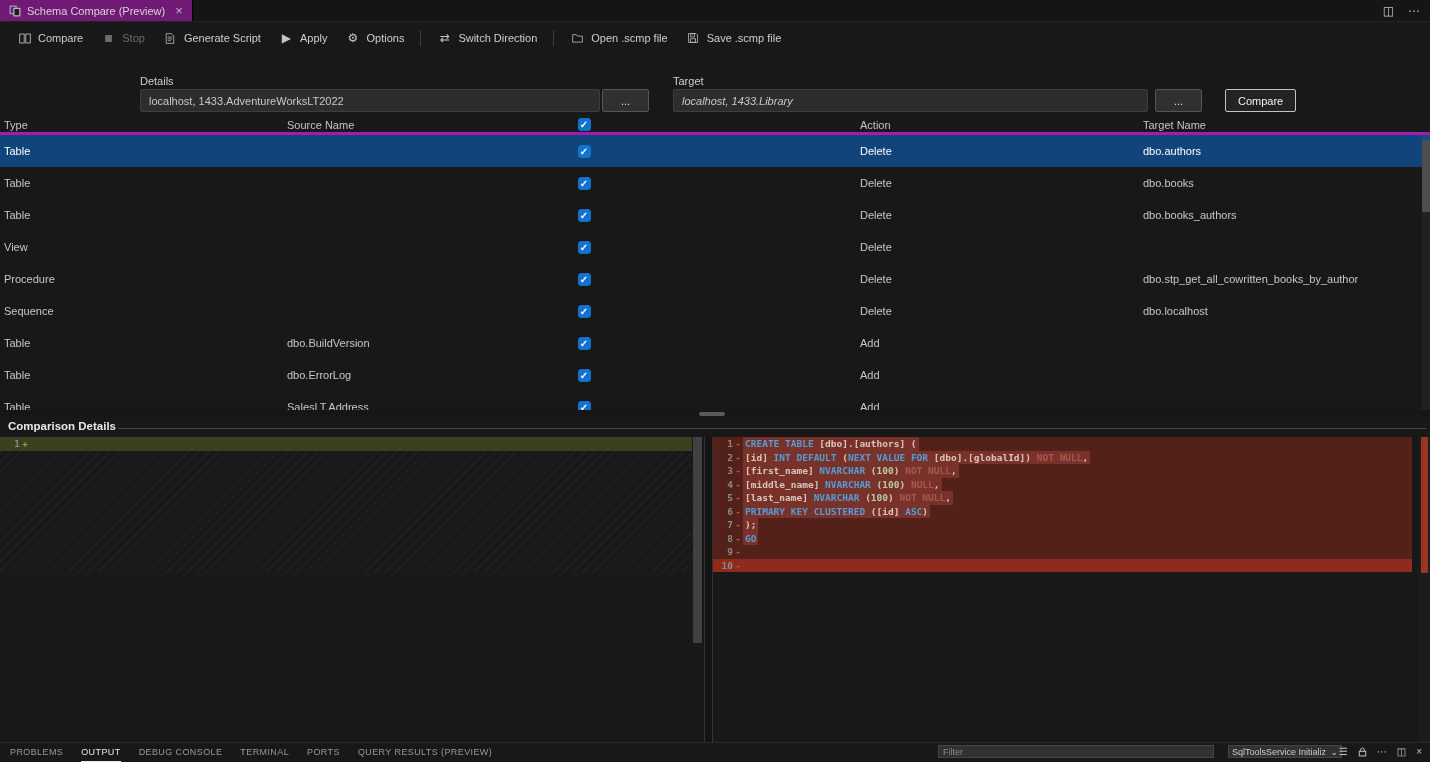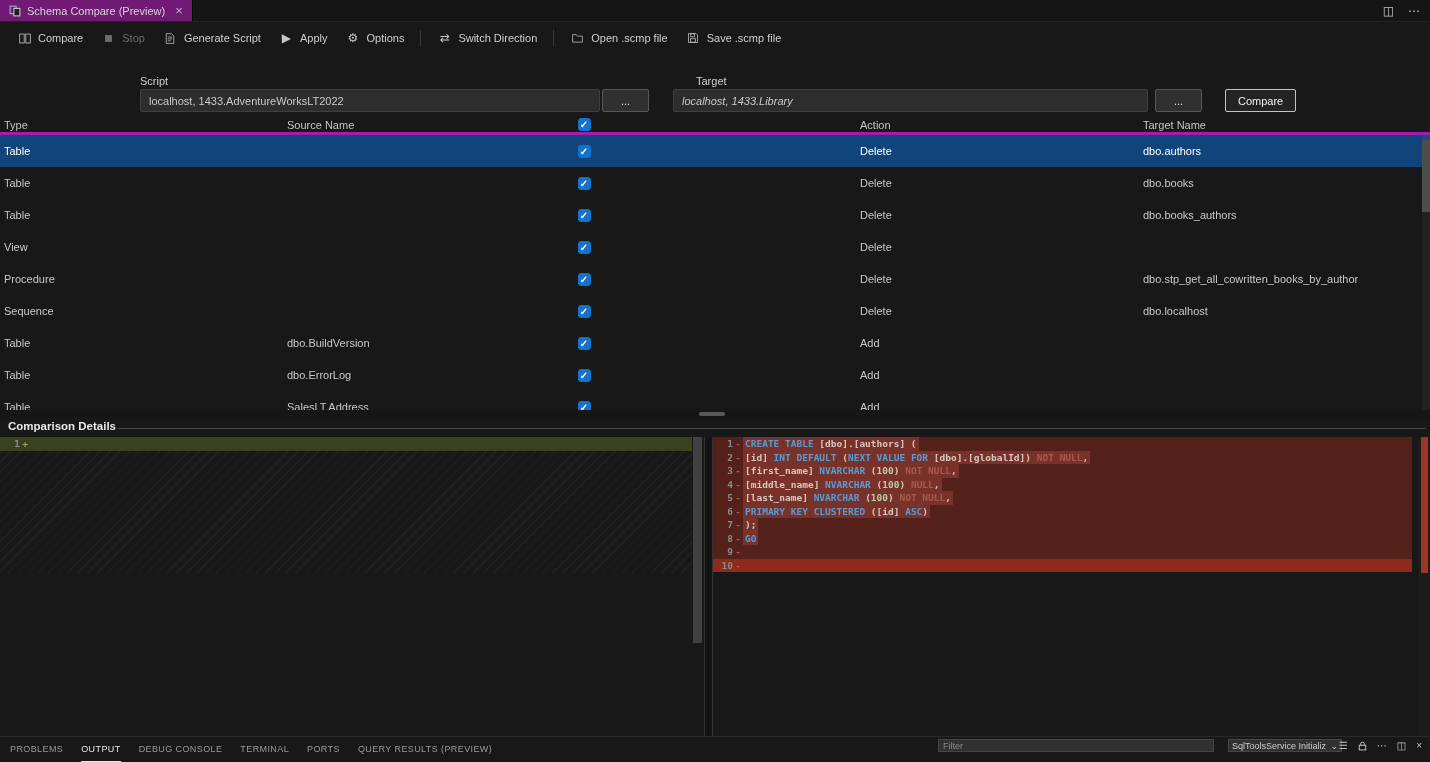--- a/index.html
+++ b/index.html
@@ -70,21 +70,21 @@
   .cline.add{background:#39411f}
   .cline.del{background:#54201a}
   .cline.delstrong{background:#8e2b1d}
   .codebg{background:#79322a;padding:0 2px;white-space:pre}
   .tok-kw{color:#569cd6}
   .tok-def{color:#d8c7bf}
   .tok-num{color:#b5cea8}
   .tok-null{color:#a8594e}
 
   
-  .panelbar{position:absolute;left:0;right:0;bottom:0;height:26px;background:#181818;border-top:1px solid #2a2a2a;display:flex;align-items:center;padding-left:10px}
+  .panelbar{position:absolute;left:0;right:0;bottom:0;height:20px;background:#181818;border-top:1px solid #2a2a2a;display:flex;align-items:center;padding-left:10px}
   .ptabs{display:flex;gap:18px;height:100%}
   .ptab{display:flex;align-items:center;font-size:9px;letter-spacing:.4px;color:#9a9a9a;height:100%;border-bottom:1px solid transparent;cursor:pointer;white-space:nowrap}
   .ptab.active{color:#e7e7e7;border-bottom-color:#e7e7e7}
   .pfilter{position:absolute;left:938px;top:2px;width:276px;height:13px;background:#313131;border:1px solid #454545;color:#ccc;font-size:9px;padding:0 4px;font-family:"Liberation Sans",sans-serif}
   .pfilter::placeholder{color:#8a8a8a}
   .pselect{position:absolute;left:1228px;top:2px;width:114px;height:13px;background:#313131;border:1px solid #454545;color:#ccc;font-size:9px;display:flex;align-items:center;justify-content:space-between;padding:4px 3px;cursor:pointer}
   .pselect .lbl{overflow:hidden;white-space:nowrap;max-width:98px}
   .picons{position:absolute;right:8px;top:0;height:17px;display:flex;align-items:center;gap:10px;color:#c0c0c0;font-size:10px}
   .picons span{cursor:pointer;display:flex;align-items:center}
 </style>
@@ -162,25 +162,25 @@
       <svg width="12" height="12" viewBox="0 0 16 16">
           <path d="M2 2h10l2 2v10H2z" fill="none" stroke="#c5c5c5"></path>
           <rect x="5" y="2.5" width="5" height="4" fill="none" stroke="#c5c5c5"></rect>
           <rect x="4.5" y="9" width="7" height="4.5" fill="none" stroke="#c5c5c5"></rect>
         </svg>
     </span>
     <span>Save .scmp file</span>
   </div>
 </div>
 
-<div class="conn-label" style="left:140px;top:75px">Script</div>
+<div class="conn-label" style="left:140px;top:75px">Details</div>
 <input class="conn-input" style="left: 140px; top: 89px; width: 460px;" value="localhost, 1433.AdventureWorksLT2022">
 <button class="browse-btn" style="left:602px;top:89px;width:47px">...</button>
 
-<div class="conn-label" style="left:696px;top:75px">Target</div>
+<div class="conn-label" style="left:673px;top:75px">Target</div>
 <input class="conn-input" style="left: 673px; top: 89px; width: 475px; font-style: italic;" value="localhost, 1433.Library">
 <button class="browse-btn" style="left:1155px;top:89px;width:47px">...</button>
 
 <button class="compare-btn" style="left:1225px;top:89px">Compare</button>
 
 <div class="grid-header">
   <div class="gcell c-type">Type</div>
   <div class="gcell c-src">Source Name</div>
   <div class="gcell c-chk">
     <div class="checkbox checked"><span>✓</span></div>

